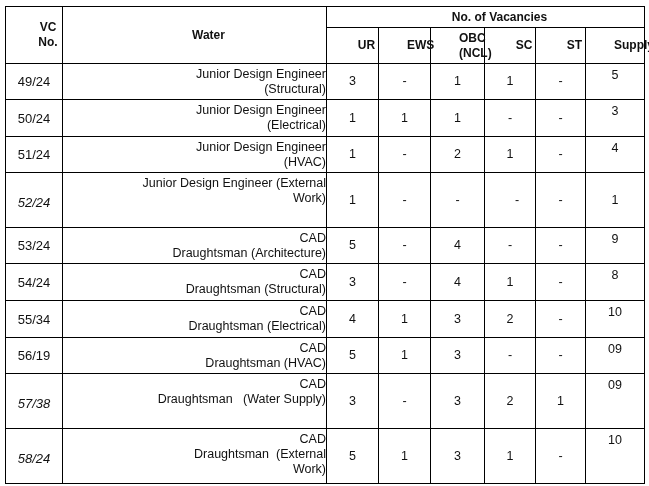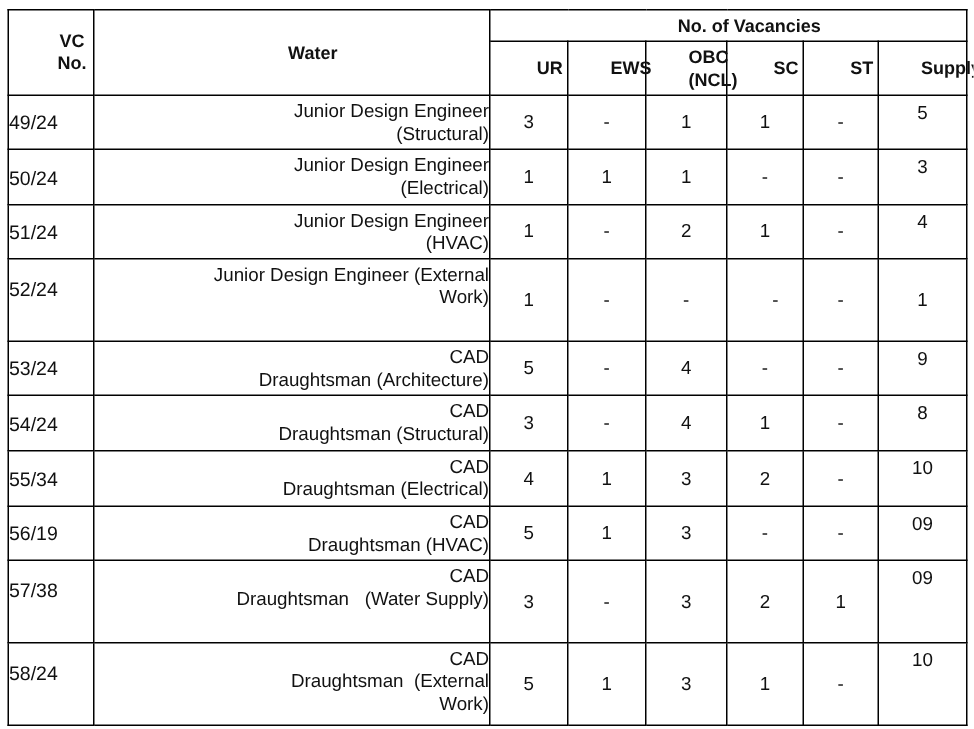--- a/index.html
+++ b/index.html
@@ -2,26 +2,26 @@
 <html><head>
   <meta charset="utf-8">
   <style>
     html, body { margin: 0; padding: 0; background: #ffffff; }
     body { width: 649px; height: 486px; position: relative; overflow: hidden;
            font-family: "Liberation Sans", "DejaVu Sans", sans-serif; color: #111; }
     table { position: absolute; left: 5px; top: 6px; border-collapse: collapse;
             table-layout: fixed; width: 639px; }
     td, th { border: 1.5px solid #000; padding: 0; font-size: 12.5px; line-height: 15px; }
     th { font-weight: bold; font-size: 12px; text-align: center; vertical-align: middle; padding-left: 28px; }
-    .vc { vertical-align: middle; font-size: 13px; }
+    .vc { text-align: center; vertical-align: middle; font-size: 13px; }
     .post { text-align: right; vertical-align: top; padding: 3px 0 0 7px; white-space: pre-wrap; }
     .num { text-align: center; vertical-align: middle; }
     .total { text-align: center; vertical-align: top; padding-top: 4px; }
     .total.mid { vertical-align: middle; padding-top: 0; }
-    .vc.top { vertical-align: top; padding-top: 12px; }
+    .vc.top { vertical-align: top; padding-top: 22px; font-style: italic; }
   </style>
 </head>
 <body>
 
 <table>
   <colgroup>
     <col style="width:57px">
     <col style="width:264px">
     <col style="width:52px">
     <col style="width:52px">

